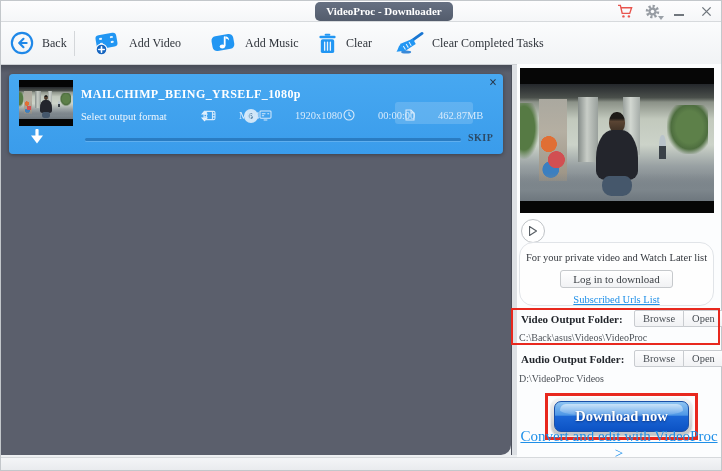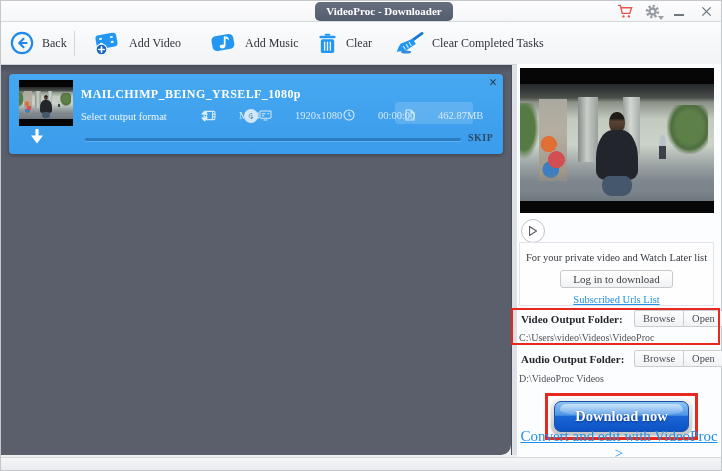--- a/index.html
+++ b/index.html
@@ -57,21 +57,21 @@
     background:#2a7cc2; border-radius:2px; box-shadow:0 1px 0 rgba(255,255,255,.18); }
   .skip { position:absolute; left:459px; top:58px; font-size:10px; font-weight:bold; color:#2c4a66; letter-spacing:.5px; cursor:default;text-align:right; }
 
   
   .right-panel { position:absolute; left:517px; top:64px; width:204px; height:396px; background:#fcfdfe; }
   .preview { position:absolute; left:3px; top:4px; width:194px; height:145px; background:#060606; overflow:hidden; }
   .preview .scene { top:16px; bottom:12px; }
   .play-btn { position:absolute; left:4px; top:155px; width:24px; height:24px; border-radius:50%;
     background:#fff; border:1px solid #bfc3c7; display:flex; align-items:center; justify-content:center; cursor:default; }
   .login-box { position:absolute; left:2px; top:178px; width:195px; height:64px;
-    border:1px solid #e1e4e8; border-radius:0; background:#fefefe; text-align:center; }
+    border:1px solid #e1e4e8; border-radius:14px; background:#fefefe; text-align:center; }
   .login-msg { margin-top:9px; font-size:10.5px; color:#34383e; }
   .login-btn { margin-top:7px; display:inline-block; padding:2px 12px; font-size:11px; color:#3a3f44;
     border:1px solid #c6c9cc; border-radius:3px; background:linear-gradient(#ffffff,#f1f2f4); cursor:default; }
   .sub-link { display:block; margin-top:6px; font-size:10.5px; color:#1e8fe8; text-decoration:underline; cursor:default; }
 
   .sec-label { position:absolute; font-size:11px; font-weight:bold; color:#23272d; white-space:nowrap; }
   .btn-group { position:absolute; display:flex; }
   .bg-btn { font-size:10.5px; color:#4a4f55; padding:1px 8px; height:17px; line-height:14px;
     border:1px solid #c9ccd0; background:linear-gradient(#fdfdfe,#f1f2f4); cursor:default; }
   .bg-btn:first-child { border-radius:2px 0 0 2px; }
@@ -319,21 +319,21 @@
       <div class="login-msg">For your private video and Watch Later list</div>
       <span class="login-btn">Log in to download</span>
       <span class="sub-link">Subscribed Urls List</span>
     </div>
 
     <div class="sec-label" style="left:4px; top:249px">Video Output Folder:</div>
     <div class="btn-group" style="left:117px; top:246px">
       <span class="bg-btn">Browse</span>
       <span class="bg-btn">Open</span>
     </div>
-    <div class="sec-path" style="left:2px; top:268px">C:\Users\video\Videos\VideoProc</div>
+    <div class="sec-path" style="left:2px; top:268px">C:\Back\asus\Videos\VideoProc</div>
     <div class="red-box red-box-folder"></div>
 
     <div class="sec-label" style="left:4px; top:289px">Audio Output Folder:</div>
     <div class="btn-group" style="left:117px; top:286px">
       <span class="bg-btn">Browse</span>
       <span class="bg-btn">Open</span>
     </div>
     <div class="sec-path" style="left:2px; top:309px">D:\VideoProc Videos</div>
 
     <div class="dl-rim">

